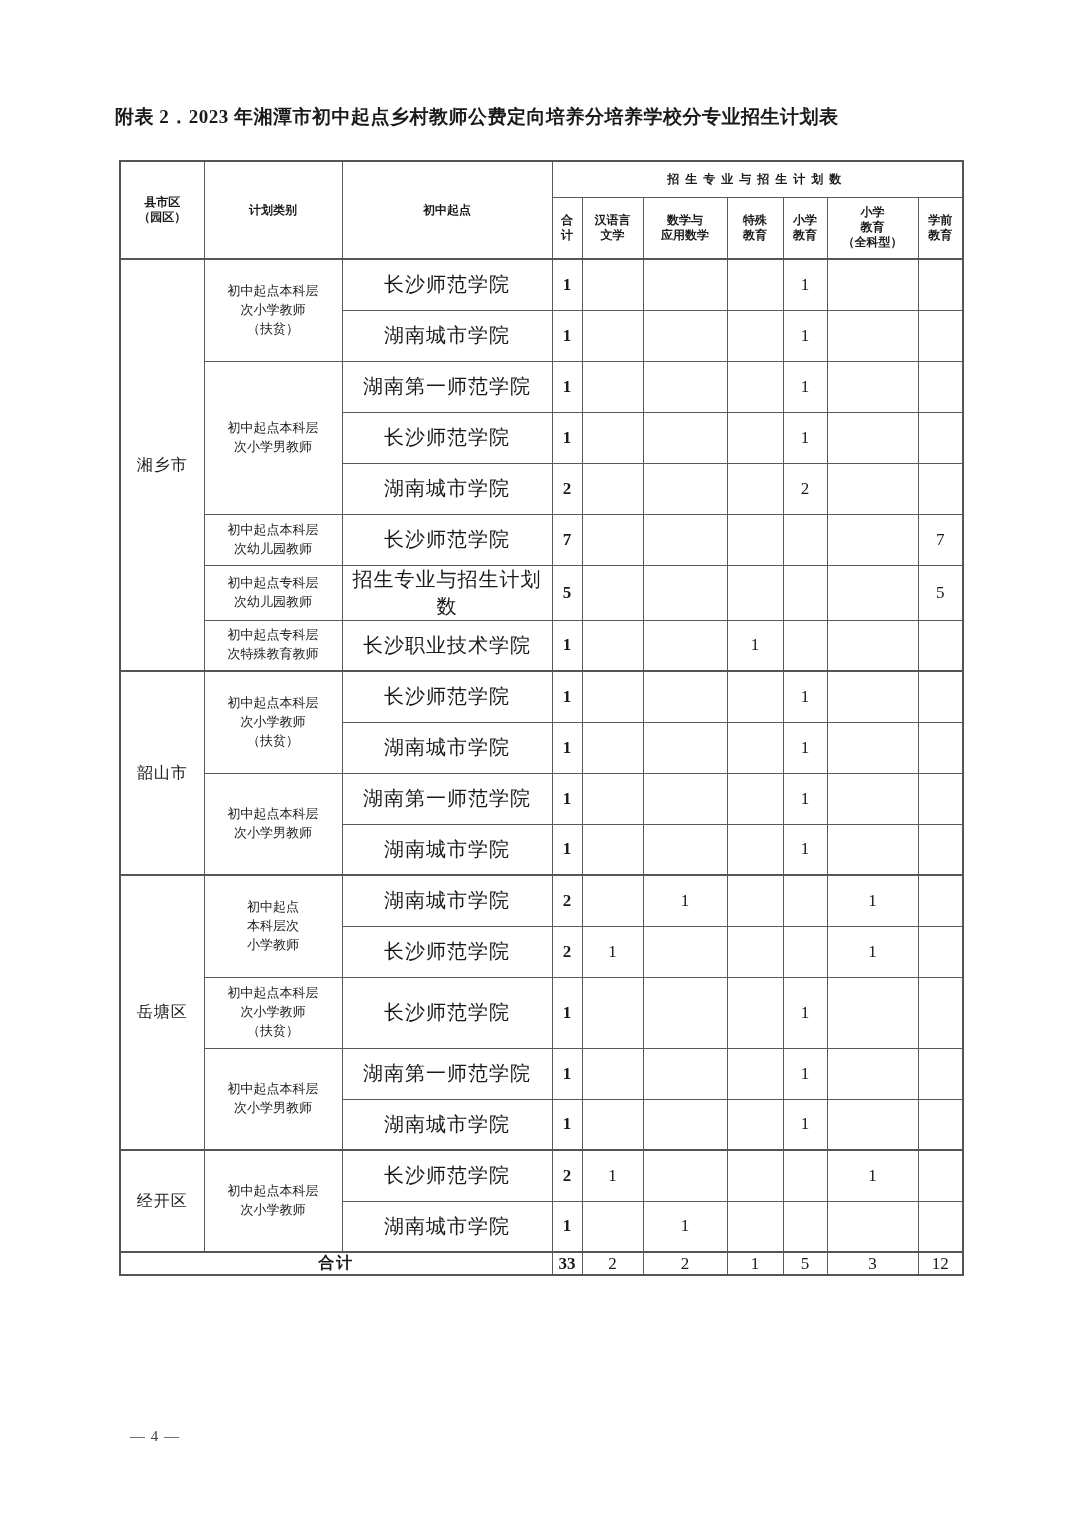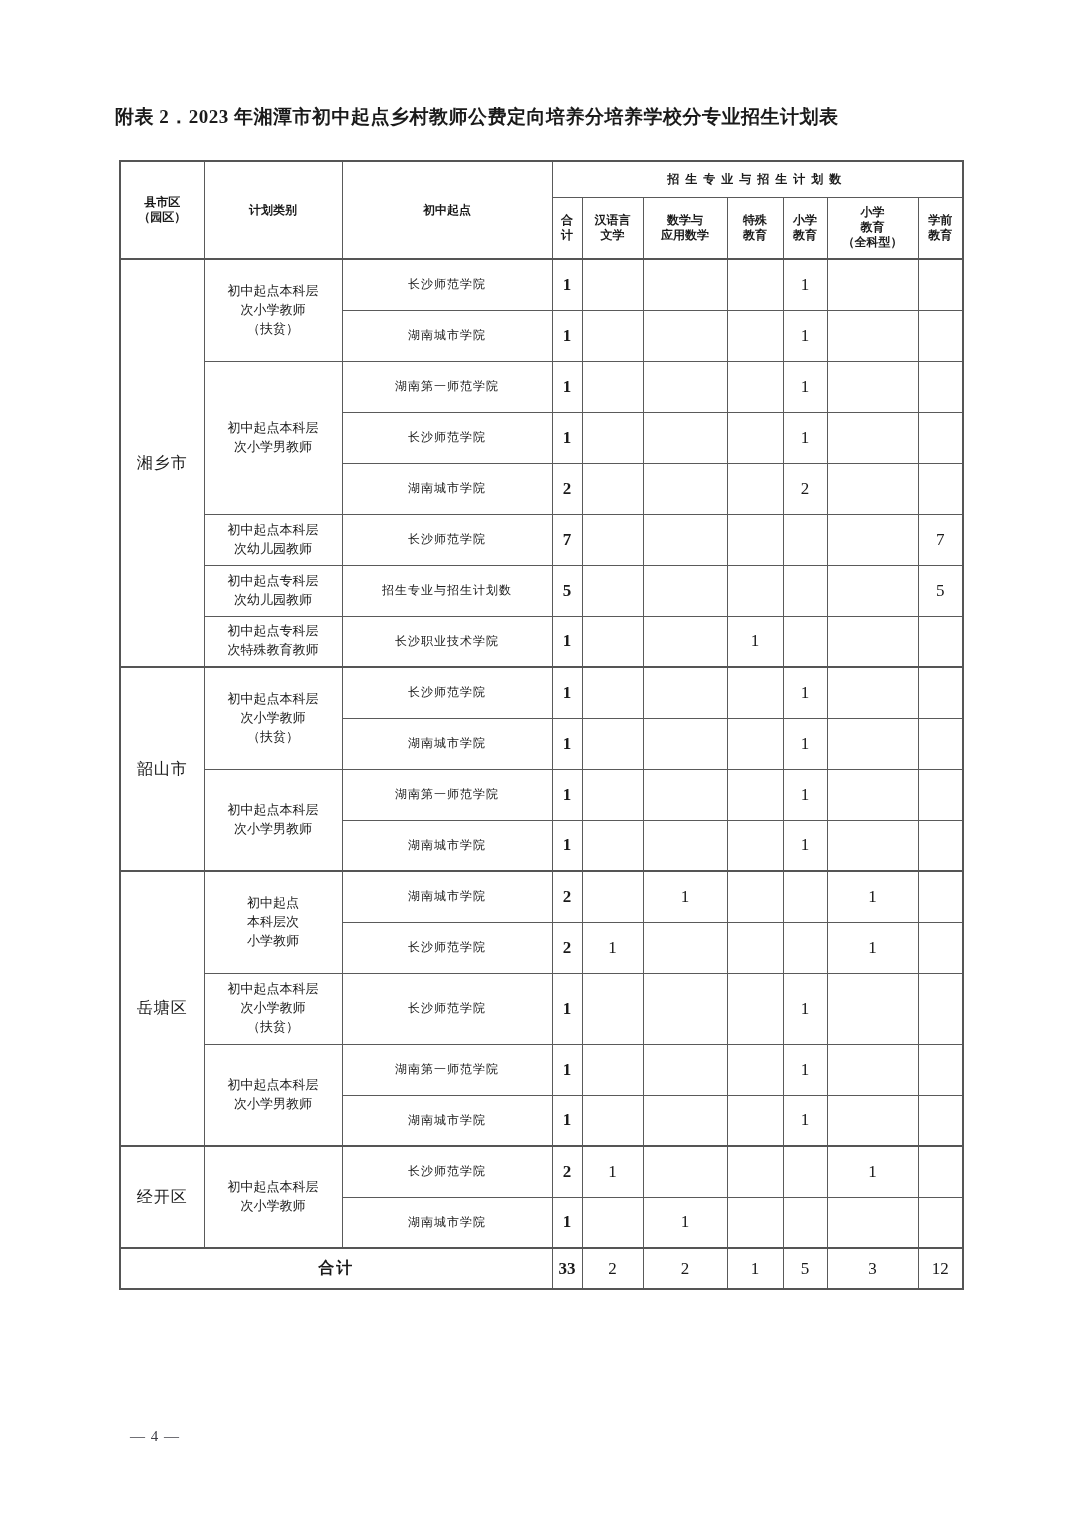--- a/index.html
+++ b/index.html
@@ -17,27 +17,27 @@
     border:2px solid #555;
   }
   th,td{
     border:1px solid #5a5a5a;text-align:center;vertical-align:middle;
     padding:0 2px;overflow:hidden;
   }
   thead tr.h1{height:36px}
   thead tr.h2{height:62px}
   tbody tr{height:51px}
   tbody tr.tall{height:71px}
-  tbody tr.total-row{height:41px}
+  tbody tr.total-row{height:23px}
   tbody tr.group-start td{border-top:2px solid #555}
   th{font-weight:bold;font-size:12px;white-space:pre-line;line-height:1.25}
   th.majors-group{letter-spacing:6px}
   td.region{font-weight:normal;font-size:16px;letter-spacing:1px}
   td.category{font-size:13px;white-space:pre-line;line-height:1.45}
-  td.school{font-size:12px;letter-spacing:1px}
+  td.school{font-size:20px;letter-spacing:1px}
   td.total{font-size:17px;font-weight:bold}
   td.val{font-size:17px}
   td.total-label{font-size:16px;font-weight:bold;letter-spacing:2px}
   .page-number{
     position:absolute;left:130px;top:1428px;font-size:15px;color:#3c3c44;letter-spacing:1px;
   }
 </style>
 </head>
 <body>
 

